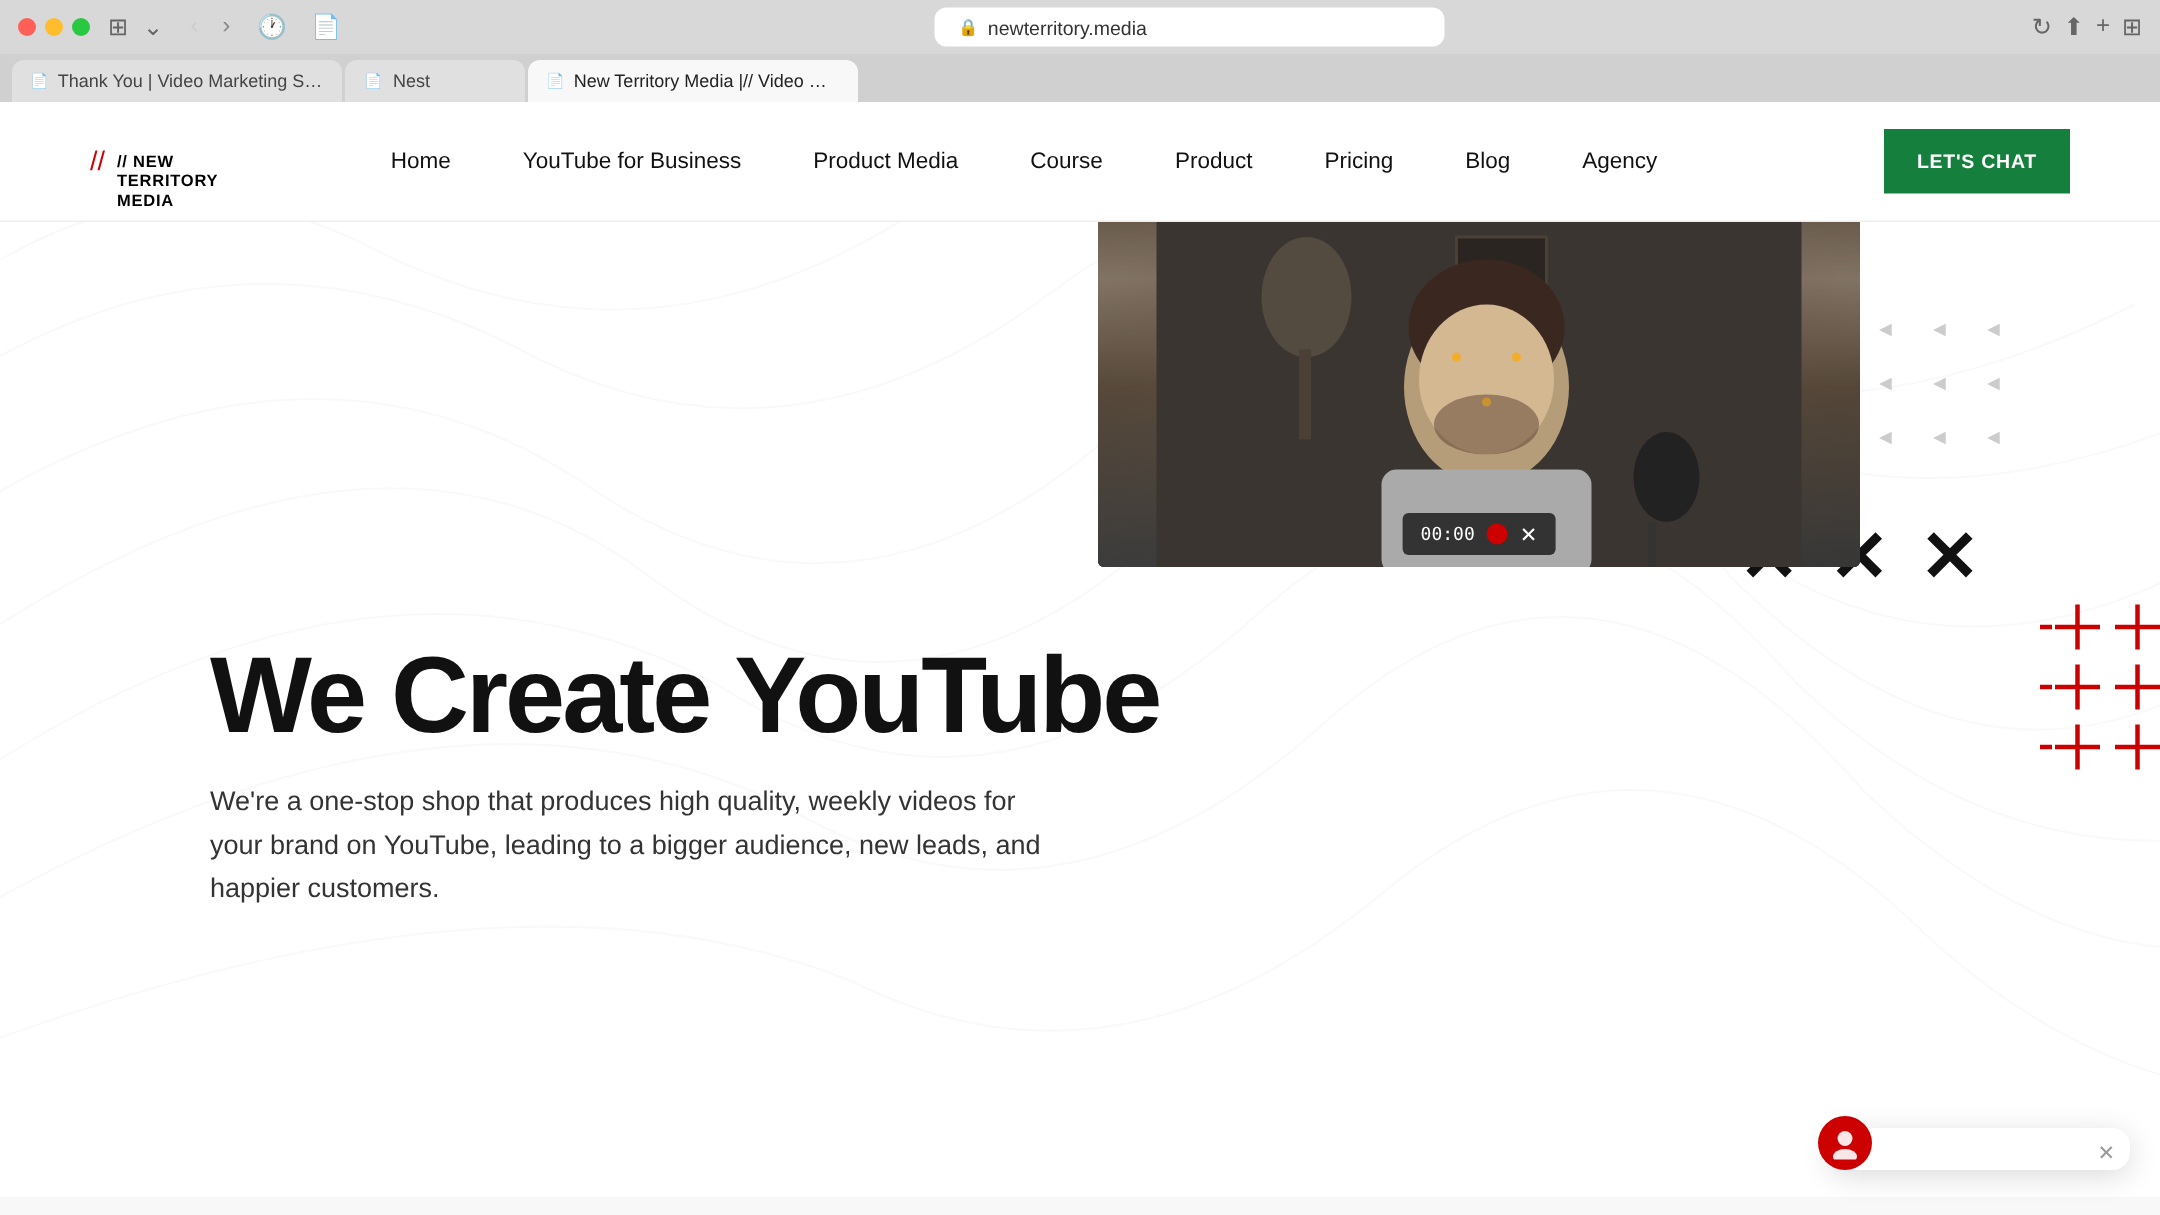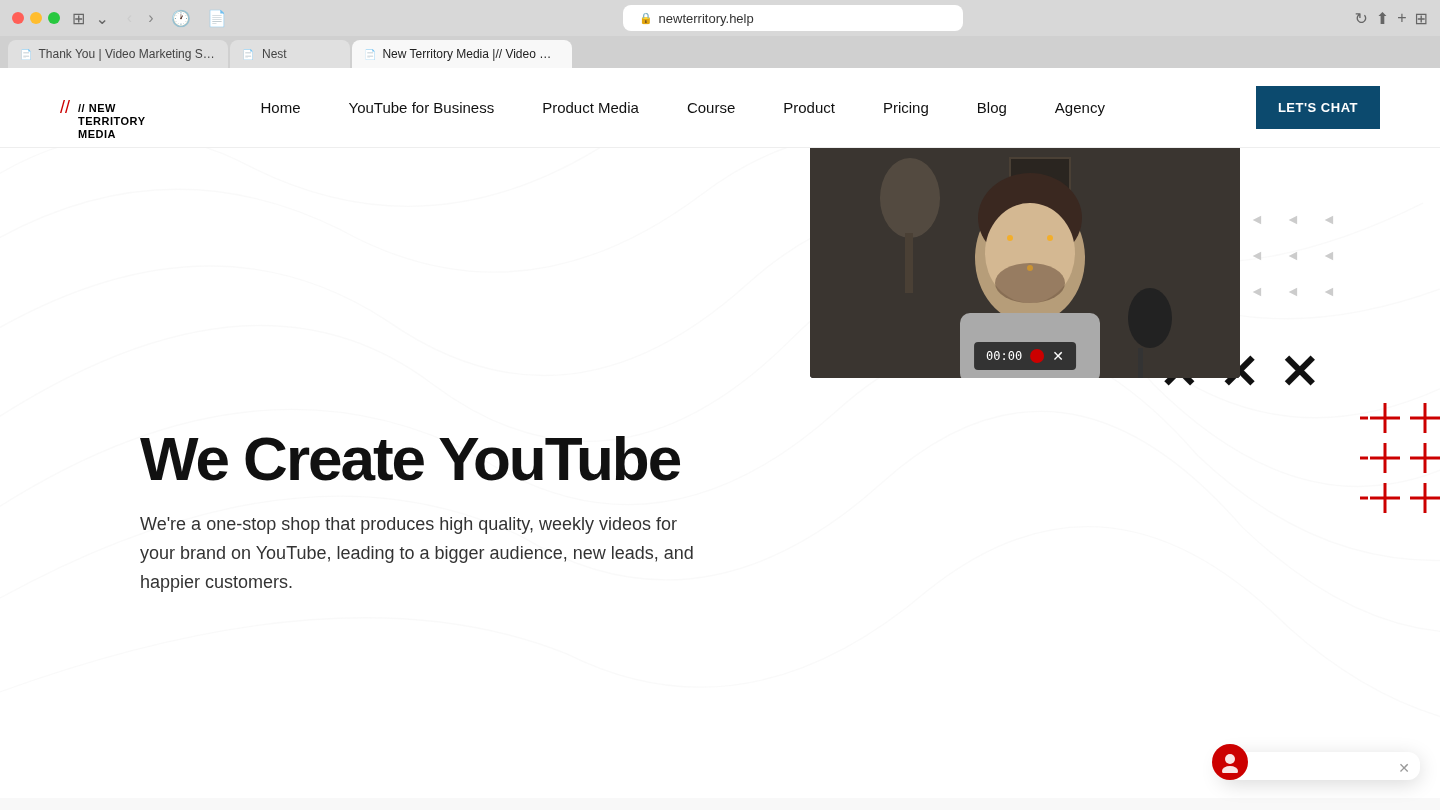--- a/index.html
+++ b/index.html
@@ -105,21 +105,21 @@
     .logo-text { font-size: 11px; font-weight: 700; line-height: 1.2; text-transform: uppercase; letter-spacing: 0.5px; margin-top: 28px; }
     .logo-text span { display: block; }
     .nav-links { display: flex; align-items: center; gap: 48px; }
     .nav-links a {
       text-decoration: none;
       color: #111;
       font-size: 15px;
       font-weight: 500;
     }
     .btn-chat {
-      background: #0c4a6e;
+      background: #15803d;
       color: white;
       border: none;
       padding: 14px 22px;
       font-size: 13px;
       font-weight: 700;
       letter-spacing: 0.5px;
       text-transform: uppercase;
       cursor: pointer;
       margin-left: 36px;
     }
@@ -133,21 +133,21 @@
       align-items: flex-start;
       padding: 40px 60px 60px 140px;
       min-height: 650px;
     }
 
     
     .video-container {
       position: absolute;
       right: 200px;
       top: -10px;
-      width: 430px;
+      width: 508px;
       height: 240px;
       border-radius: 4px;
       overflow: hidden;
       background: #1a1a1a;
       z-index: 5;
     }
     .video-thumbnail {
       width: 100%;
       height: 100%;
       background: linear-gradient(135deg, #2a2a2a 0%, #4a4a4a 30%, #3a3a3a 60%, #1a1a1a 100%);
@@ -232,21 +232,21 @@
       font-size: 20px;
     }
 
     
     .hero-text {
       position: relative;
       z-index: 5;
       margin-top: 240px;
     }
     .hero-headline {
-      font-size: 62px;
+      font-size: 72px;
       font-weight: 900;
       line-height: 1.0;
       color: #111;
       max-width: 750px;
       letter-spacing: -2px;
     }
     .hero-subtext {
       font-size: 18px;
       color: #333;
       max-width: 560px;
@@ -312,21 +312,21 @@
     </div>
     <div class="browser-nav">
       <button class="browser-btn disabled">‹</button>
       <button class="browser-btn">›</button>
     </div>
     <button class="browser-btn">🕐</button>
     <button class="browser-btn">📄</button>
     <div class="address-bar-wrapper">
       <div class="address-bar">
         <span class="lock-icon">🔒</span>
-        <span>newterritory.help</span>
+        <span>newterritory.media</span>
       </div>
     </div>
     <div class="browser-actions">
       <span>↻</span>
       <span>⬆</span>
       <span>+</span>
       <span>⊞</span>
     </div>
   </div>
 

